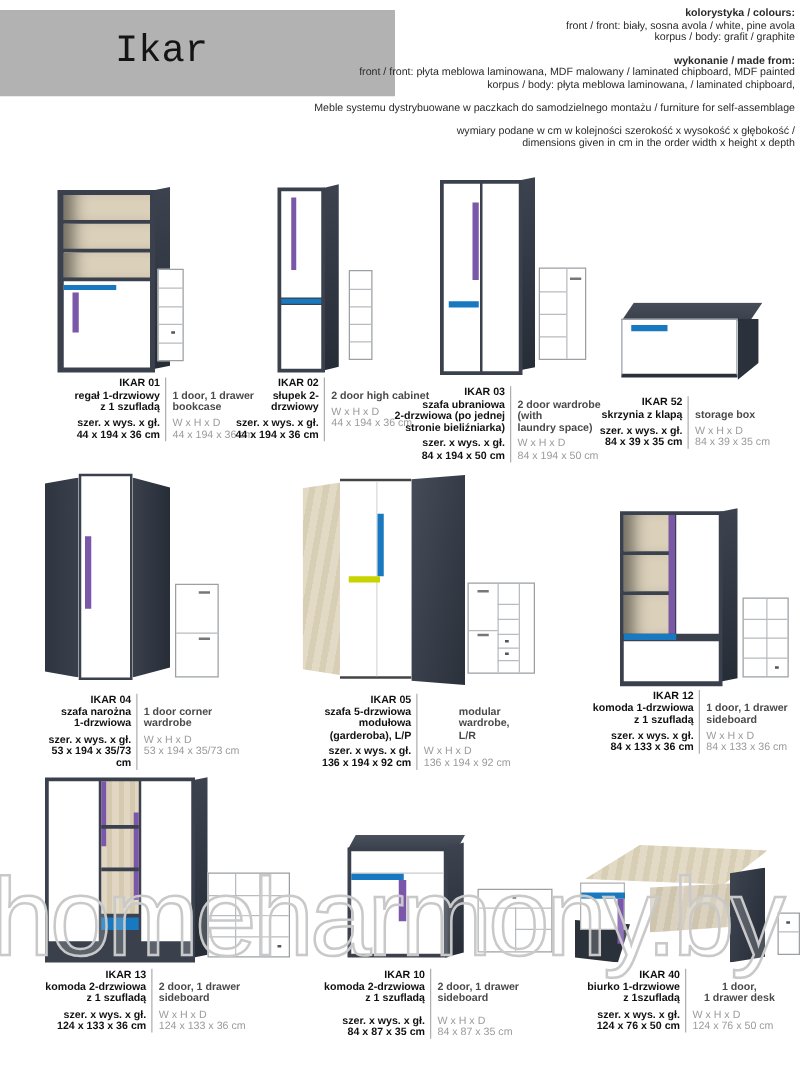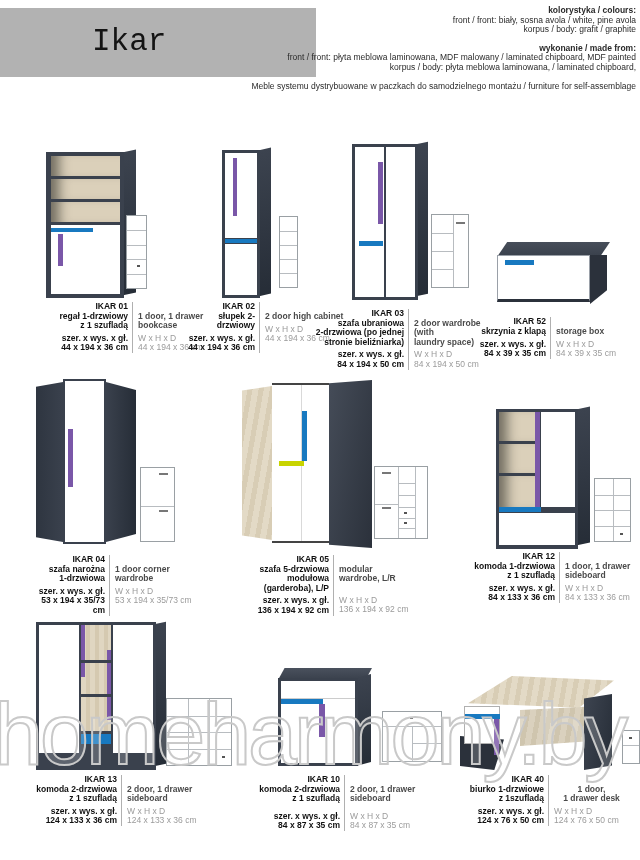--- a/index.html
+++ b/index.html
@@ -69,20 +69,24 @@
       <div>korpus / body: grafit / graphite</div>
     </div>
     <div class="hr-group">
       <div class="hr-bold">wykonanie / made from:</div>
       <div>front / front: płyta meblowa laminowana, MDF malowany / laminated chipboard, MDF painted</div>
       <div>korpus / body: płyta meblowa laminowana, / laminated chipboard,</div>
     </div>
     <div class="hr-group">
       <div>Meble systemu dystrybuowane w paczkach do samodzielnego montażu / furniture for self-assemblage</div>
     </div>
+    <div class="hr-group">
+      <div>wymiary podane w cm w kolejności szerokość x wysokość x głębokość /</div>
+      <div>dimensions given in cm in the order width x height x depth</div>
+    </div>
   </div>
 
   <div class="fig" style="left:46px;top:150px;width:96px;height:150px;">
     <div class="f-side" style="left:76px;top:1px;width:14px;height:143px;transform:skewY(-12deg);"></div>
     <div class="f-body" style="left:0;top:2px;width:78px;height:146px;">
       <div class="wood-cell" style="left:5px;top:4px;width:69px;height:20px;"></div>
       <div class="wood-cell" style="left:5px;top:27px;width:69px;height:20px;"></div>
       <div class="wood-cell" style="left:5px;top:50px;width:69px;height:20px;"></div>
       <div class="f-door" style="left:5px;top:73px;width:69px;height:69px;">
         <div class="h-blue" style="left:0;top:3px;width:42px;height:4px;"></div>
@@ -258,21 +262,21 @@
     <div class="pl-left" style="width:93px;">
       <div class="p-code">IKAR 05</div>
       <div class="p-name-pl" style="min-height:28px;">szafa 5-drzwiowa
 modułowa
 (garderoba), L/P</div>
       <div class="p-dimlbl-pl">szer. x wys. x gł.</div>
       <div class="p-dims-pl">136 x 194 x 92 cm</div>
     </div>
     <div class="pl-div"></div>
     <div class="pl-right" style="width:85px;">
-      <div class="p-name-en" style="min-height:28px;">modular
+      <div class="p-name-en" style="min-height:28px;margin-left:28px;">modular
 wardrobe, L/R</div>
       <div class="p-dimlbl-en">W x H x D</div>
       <div class="p-dims-en">136 x 194 x 92 cm</div>
     </div>
   </div>
 
   <div class="fig" style="left:496px;top:406px;width:98px;height:144px;">
     <div class="f-side" style="left:80px;top:2px;width:14px;height:136px;transform:skewY(-12deg);"></div>
     <div class="f-body" style="left:0;top:3px;width:82px;height:140px;">
       <div class="wood-cell" style="left:3px;top:3px;width:36px;height:29px;"></div>

